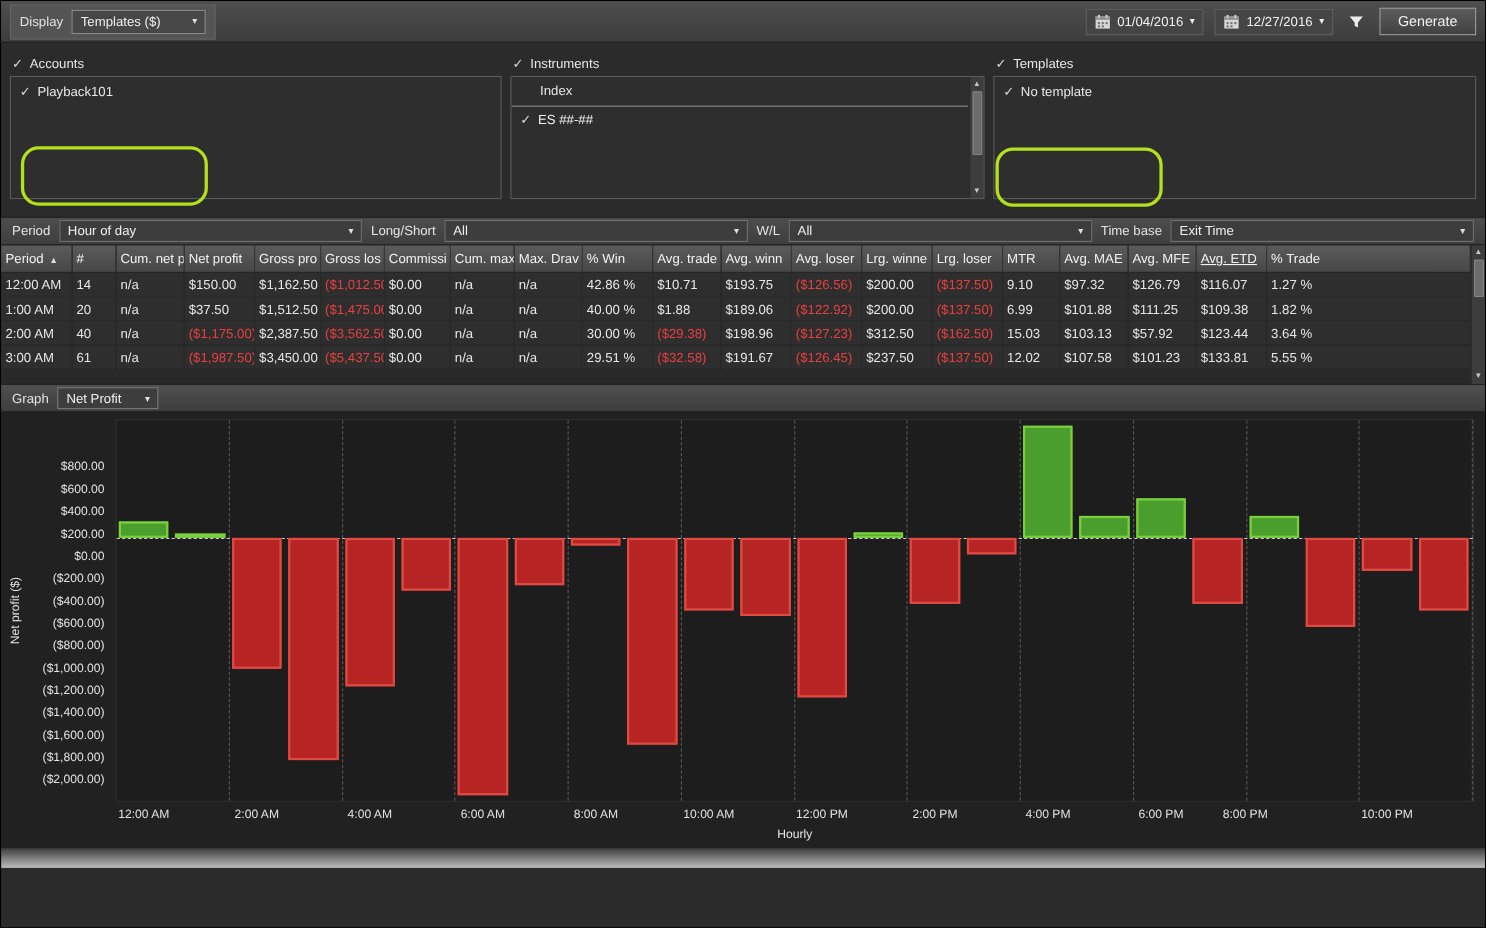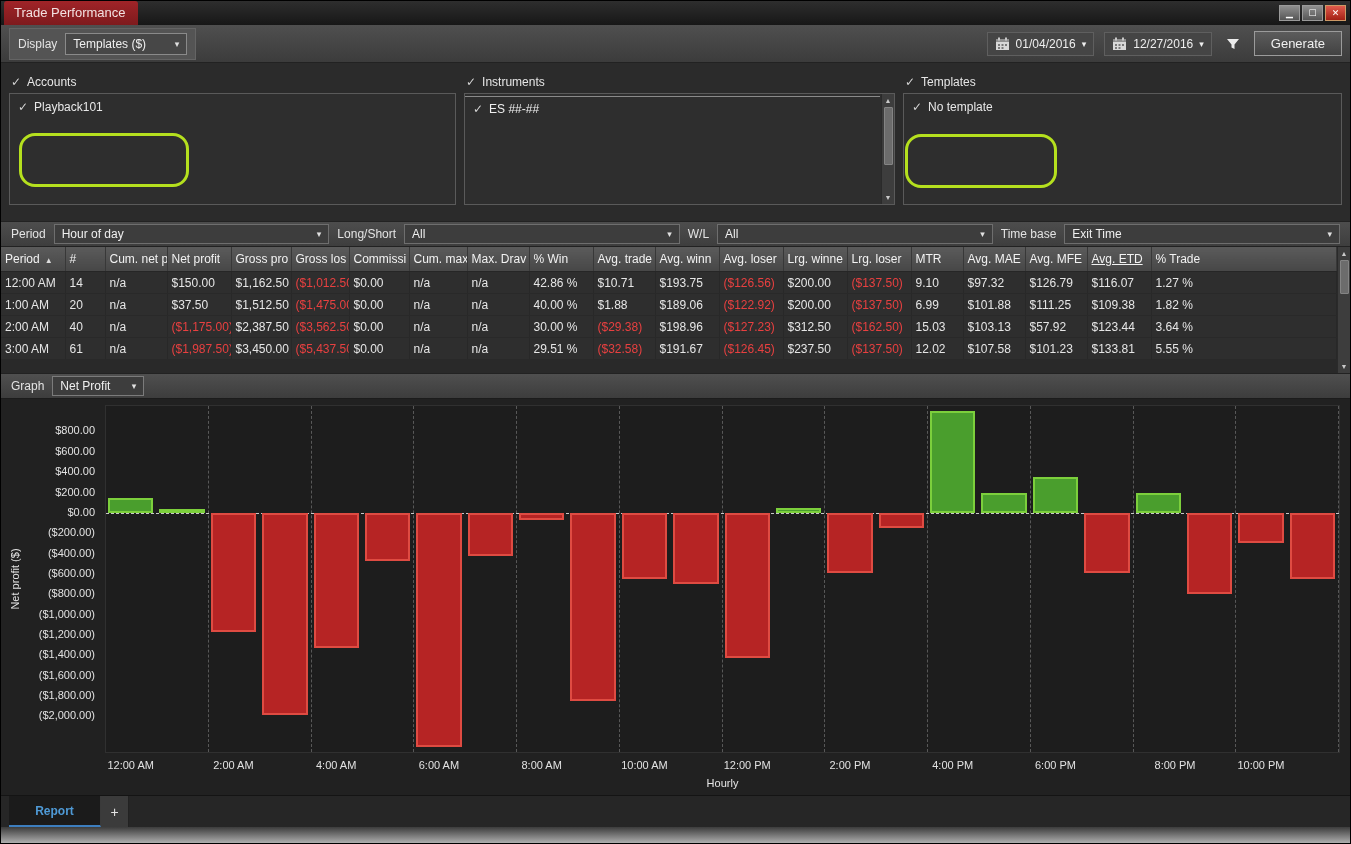--- a/index.html
+++ b/index.html
@@ -83,21 +83,21 @@
   .graphbar { height:26px; background:linear-gradient(#4f4f4f,#3d3d3d);
               border-top:1px solid #222; border-bottom:1px solid #1c1c1c;
               display:flex; align-items:center; gap:8px; padding:0 10px; }
   .graphbar .dd { height:20px; background:#3d3d3d; border-color:#7b7b7b; }
 
   
   .chart-area { position:relative; height:396px; background:#212121; }
   .chart-ylab-wrap { position:absolute; left:6px; top:6px; height:348px; width:16px;
                      display:flex; align-items:center; justify-content:center; }
   .chart-ylab-wrap span { transform:rotate(-90deg); white-space:nowrap; color:#e2e2e2; font-size:11px; }
-  .chart-ylabels { position:absolute; left:0; top:6px; width:98px; height:348px; }
+  .chart-ylabels { position:absolute; left:0; top:24px; width:98px; height:348px; }
   .ytick { position:absolute; right:4px; width:92px; text-align:right;
            color:#e2e2e2; font-size:11px; }
   .chart-plot { position:absolute; left:104px; right:10px; top:6px; height:348px;
                 background:#1d1d1d; border:1px solid #303030; }
   .vgrid { position:absolute; top:0; bottom:0; width:0; border-left:1px dashed #585858; }
   .zeroline { position:absolute; left:0; right:0; height:0; border-top:1px dashed #c8c8c8; }
   .bar { position:absolute; border:2px solid; }
   .chart-xlabels { position:absolute; left:104px; right:10px; top:360px; height:15px; }
   .xtick { position:absolute; width:90px; text-align:center; color:#e2e2e2; font-size:11px; }
   .chart-xtitle { position:absolute; left:104px; right:10px; top:378px; text-align:center;
@@ -117,28 +117,20 @@
   
   .hl { position:absolute; border:3px solid #b5e01e; border-radius:16px; pointer-events:none; }
   .hl-accounts { left:18px; top:132px; width:170px; height:54px; }
   .hl-templates { left:904px; top:133px; width:152px; height:54px; }
 </style>
 </head>
 <body>
 
 <div class="window">
 
-  <div class="titlebar">
-    <div class="title-tab">Trade Performance</div>
-    <div class="win-controls">
-      <div class="win-btn">▁</div>
-      <div class="win-btn">☐</div>
-      <div class="win-btn close">✕</div>
-    </div>
-  </div>
 
   <div class="toolbar">
     <div class="display-group">
       <span class="label">Display</span>
       <div class="dd" style="width:122px">
         <span>Templates ($)</span>
         <span class="chev">▾</span>
       </div>
     </div>
     <div class="toolbar-right">
@@ -200,20 +192,21 @@
     </div>
 
     <div class="sel-col instruments">
       <div class="sel-head">
         <span class="check">✓</span>
         <span>Instruments</span>
       </div>
       <div class="sel-box">
         <div style="padding-right:14px">
           <div>
+              <div class="inst-item">Index</div>
             </div>
           <div class="inst-sep"></div>
           <div class="inst-selected">
             <span class="check">✓</span>
             <span>ES ##-##</span>
           </div>
         </div>
         <div class="vscroll">
           <span class="arrow">▲</span>
           <div class="thumb" style="height:58px"></div>
@@ -457,27 +450,23 @@
         <div class="xtick" style="left: -19.3125px;">12:00 AM</div>
         <div class="xtick" style="left: 83.4375px;">2:00 AM</div>
         <div class="xtick" style="left: 186.188px;">4:00 AM</div>
         <div class="xtick" style="left: 288.938px;">6:00 AM</div>
         <div class="xtick" style="left: 391.688px;">8:00 AM</div>
         <div class="xtick" style="left: 494.438px;">10:00 AM</div>
         <div class="xtick" style="left: 597.188px;">12:00 PM</div>
         <div class="xtick" style="left: 699.938px;">2:00 PM</div>
         <div class="xtick" style="left: 802.688px;">4:00 PM</div>
         <div class="xtick" style="left: 905.438px;">6:00 PM</div>
-        <div class="xtick" style="left: 1025px;">8:00 PM</div>
+        <div class="xtick" style="left: 982px;">8:00 PM</div>
         <div class="xtick" style="left: 1110.94px;">10:00 PM</div>
       </div>
     <div class="chart-xtitle">Hourly</div>
   </div>
 
-  <div class="tabbar">
-    <div class="tab-report">Report</div>
-    <div class="tab-add">+</div>
-  </div>
   <div class="footer-strip"></div>
 
   <div class="hl hl-accounts"></div>
   <div class="hl hl-templates"></div>
 </div>
 
 </body></html>

